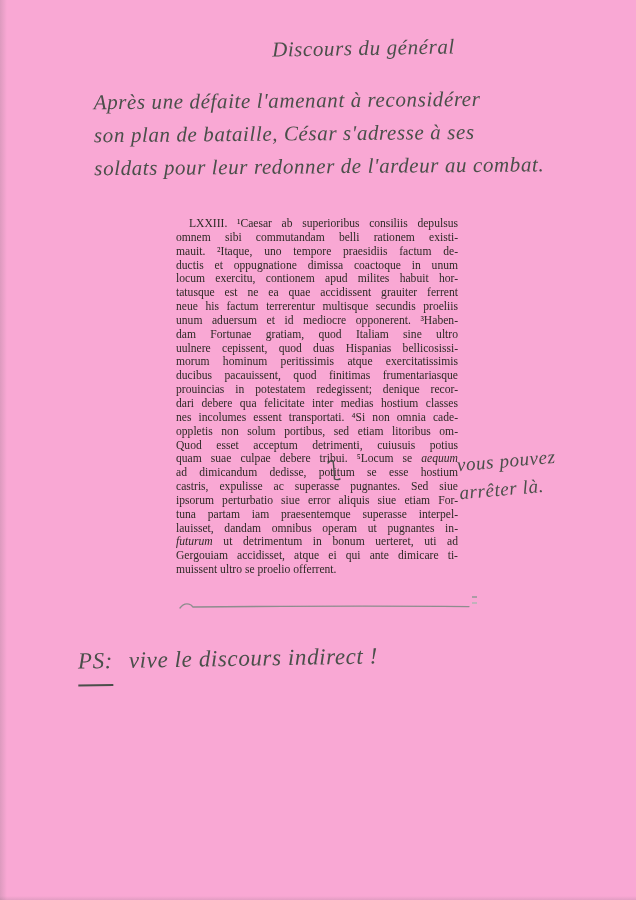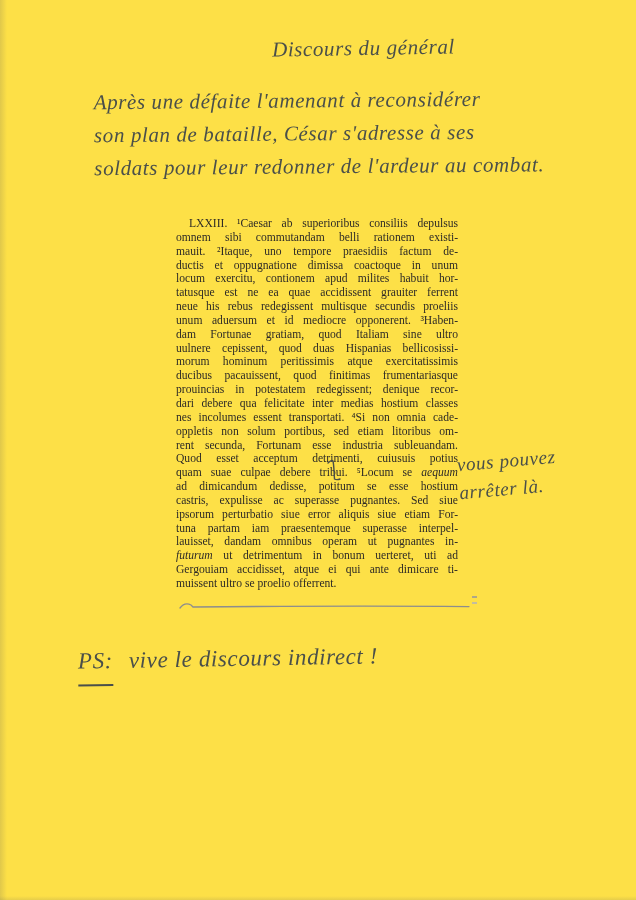--- a/index.html
+++ b/index.html
@@ -1,20 +1,20 @@
 <!DOCTYPE html>
 <html><head>
 <meta charset="utf-8">
 <style>
   html, body { margin: 0; padding: 0; background: #fcfcfb; }
   .page {
     position: relative;
     width: 636px;
     height: 900px;
-    background: #fde047;
+    background: #f9a8d4;
     overflow: hidden;
     font-family: "Liberation Serif", serif;
     text-decoration: underline;
   }
   .page::before { 
     content: "";
     position: absolute; left: 0; top: 0; bottom: 0; width: 7px;
     background: linear-gradient(to right, rgba(90,90,90,0.18), rgba(90,90,90,0));
     pointer-events: none;
   }
@@ -100,31 +100,30 @@
       <div class="intro-line">soldats pour leur redonner de l'ardeur au combat.</div>
     </div>
 
   <div class="latin">
       <div class="ln">LXXIII. ¹Caesar ab superioribus consiliis depulsus</div>
       <div class="ln">omnem sibi commutandam belli rationem existi-</div>
       <div class="ln">mauit. ²Itaque, uno tempore praesidiis factum de-</div>
       <div class="ln">ductis et oppugnatione dimissa coactoque in unum</div>
       <div class="ln">locum exercitu, contionem apud milites habuit hor-</div>
       <div class="ln">tatusque est ne ea quae accidissent grauiter ferrent</div>
-      <div class="ln">neue his rebus redegissent multisque secundis proeliis</div>
+      <div class="ln">neue his factum terrerentur multisque secundis proeliis</div>
       <div class="ln">unum aduersum et id mediocre opponerent. ³Haben-</div>
       <div class="ln">dam Fortunae gratiam, quod Italiam sine ultro</div>
       <div class="ln">uulnere cepissent, quod duas Hispanias bellicosissi-</div>
       <div class="ln">morum hominum peritissimis atque exercitatissimis</div>
       <div class="ln">ducibus pacauissent, quod finitimas frumentariasque</div>
       <div class="ln">prouincias in potestatem redegissent; denique recor-</div>
       <div class="ln">dari debere qua felicitate inter medias hostium classes</div>
       <div class="ln">nes incolumes essent transportati. ⁴Si non omnia cade-</div>
       <div class="ln">oppletis non solum portibus, sed etiam litoribus om-</div>
-      <div class="ln">rent secunda, Fortunam esse industria subleuandam.</div>
       <div class="ln">Quod esset acceptum detrimenti, cuiusuis potius</div>
       <div class="ln">quam suae culpae debere tribui. ⁵Locum se <i>aequum</i></div>
       <div class="ln">ad dimicandum dedisse, potitum se esse hostium</div>
       <div class="ln">castris, expulisse ac superasse pugnantes. Sed siue</div>
       <div class="ln">ipsorum perturbatio siue error aliquis siue etiam For-</div>
       <div class="ln">tuna partam iam praesentemque superasse interpel-</div>
       <div class="ln">lauisset, dandam omnibus operam ut pugnantes in-</div>
       <div class="ln"><i>futurum</i> ut detrimentum in bonum uerteret, uti ad</div>
       <div class="ln">Gergouiam accidisset, atque ei qui ante dimicare ti-</div>
       <div class="ln">muissent ultro se proelio offerrent.</div>

